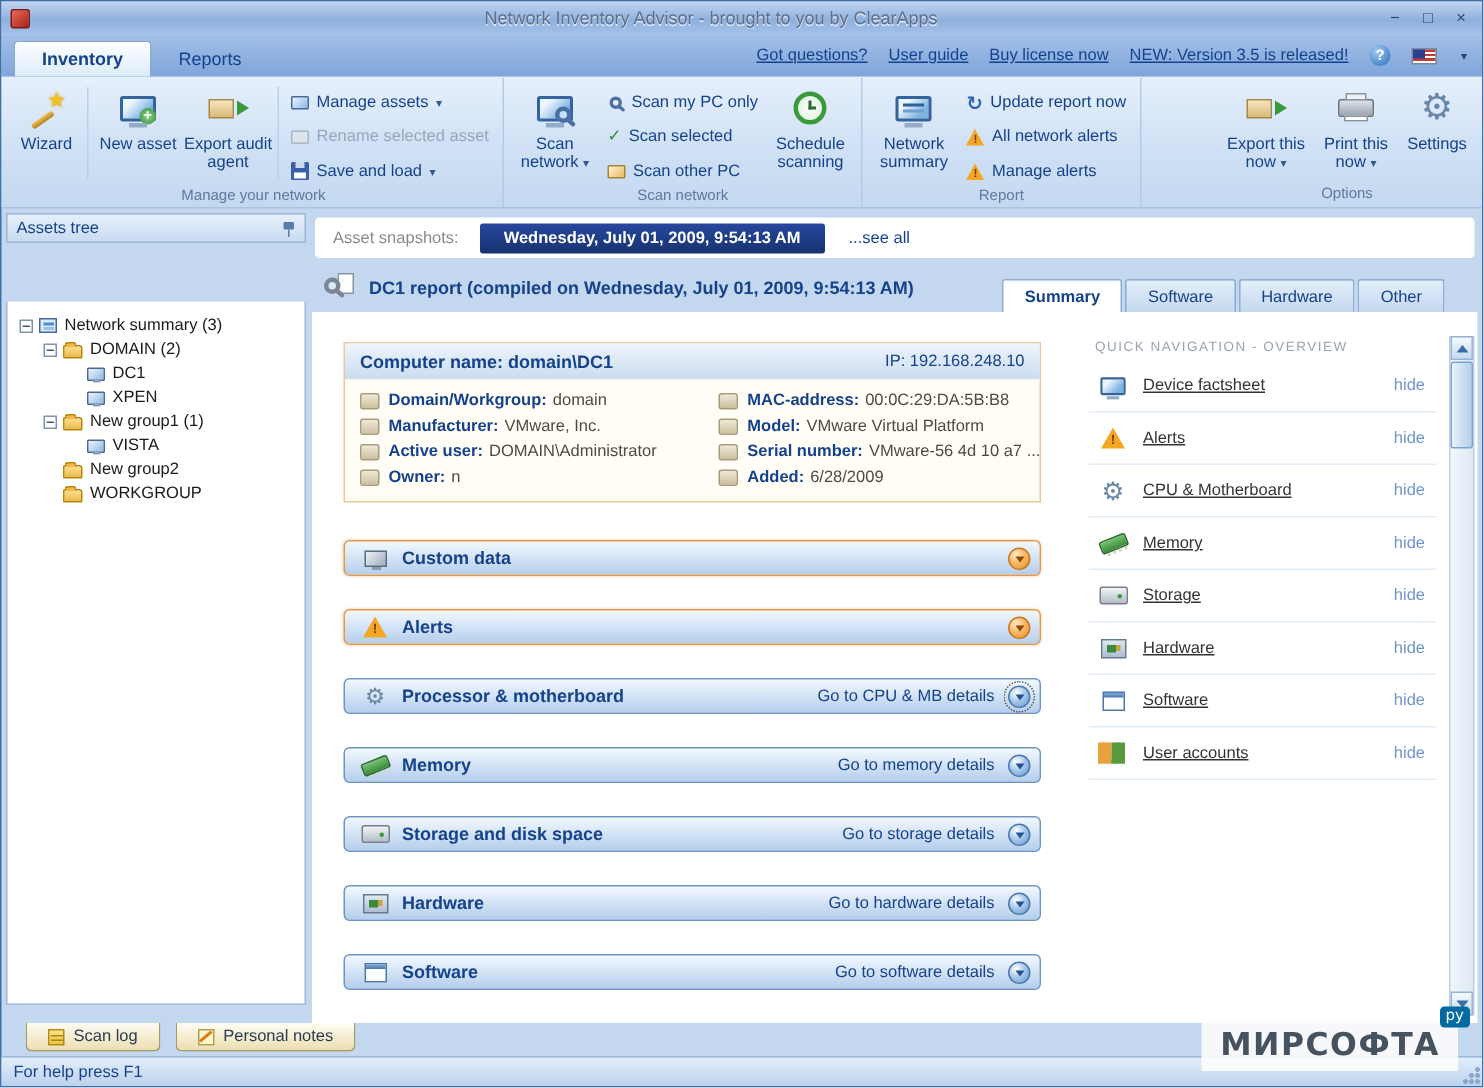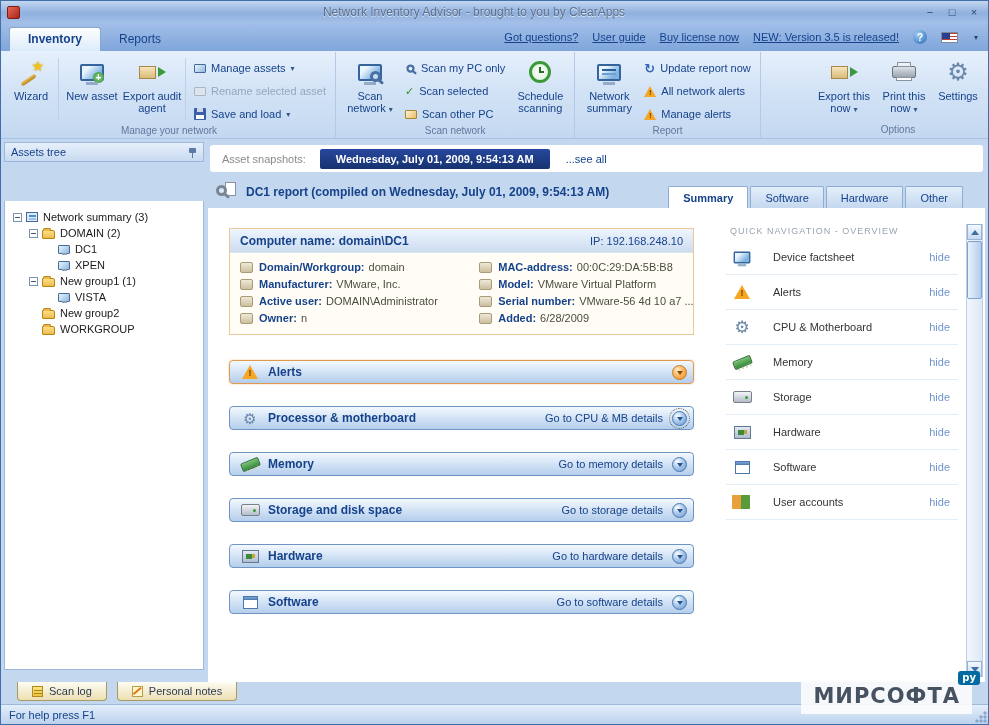--- a/index.html
+++ b/index.html
@@ -158,21 +158,21 @@
   .sec-chevron::after { content:""; position:absolute; left:4px; top:5px; border-left:3px solid transparent; border-right:3px solid transparent; border-top:4px solid #24538f; }
   .sec-chevron.orangec { background:radial-gradient(circle at 35% 30%,#ffeacb,#f8b868 45%,#ee8f1f); border-color:#c87818; }
   .sec-chevron.orangec::after { border-top-color:#8a4a00; }
   .sec-chevron.focused { outline:1px dotted #555; outline-offset:2px; }
 
   
   .quick-nav { position:absolute; top:18px; left:518px; width:232px; }
   .qn-title { font-size:9px; color:#9aa4b0; letter-spacing:1px; margin:0 0 4px 4px; }
   .qn-item { height:35px; display:flex; align-items:center; border-bottom:1px solid #e3edf7; padding:0 4px; cursor:pointer; }
   .qn-icwrap { width:24px; display:flex; justify-content:center; flex:none; }
-  .qn-label { color:#333; margin-left:19px; flex:1; }
+  .qn-label { color:#333; margin-left:8px; flex:1;text-decoration:underline; }
   .qn-hide { color:#7094cc; margin-right:4px; cursor:pointer; }
 
   
   .scrollbar { position:absolute; right:2px; top:16px; bottom:5px; width:17px; background:linear-gradient(90deg,#f2f6fb,#dde8f4); border:1px solid #bccfe6; }
   .sb-btn { position:absolute; left:0; right:0; height:16px; background:linear-gradient(#f5f9fd,#c6d9ef); border:1px solid #95b3d7; display:flex; align-items:center; justify-content:center; cursor:pointer; }
   .sb-up { top:-1px; } .sb-down { bottom:-1px; }
   .tri-up { width:0; height:0; border-left:4px solid transparent; border-right:4px solid transparent; border-bottom:5px solid #3a6ea5; }
   .tri-down { width:0; height:0; border-left:4px solid transparent; border-right:4px solid transparent; border-top:5px solid #3a6ea5; }
   .sb-thumb { position:absolute; left:0; right:0; top:16px; height:58px; background:linear-gradient(90deg,#eaf2fb,#b2cdec); border:1px solid #7fa3cf; border-radius:2px; cursor:pointer; }
 
@@ -188,21 +188,21 @@
     background:
       radial-gradient(circle at 11px 11px,#8aa6c8 1.4px,transparent 1.8px),
       radial-gradient(circle at 7px 11px,#8aa6c8 1.4px,transparent 1.8px),
       radial-gradient(circle at 11px 7px,#8aa6c8 1.4px,transparent 1.8px),
       radial-gradient(circle at 3px 11px,#8aa6c8 1.4px,transparent 1.8px),
       radial-gradient(circle at 11px 3px,#8aa6c8 1.4px,transparent 1.8px),
       radial-gradient(circle at 7px 7px,#8aa6c8 1.4px,transparent 1.8px); }
 
   
   .watermark { position:absolute; right:16px; bottom:10px; z-index:50; background:rgba(253,253,253,.88); padding:4px 12px 6px; font-size:21px; font-weight:bold; color:#46525f; letter-spacing:1px; font-family:"DejaVu Sans",sans-serif; }
-  .wm-badge { position:absolute; top:-9px; right:-8px; background:#0369a1; color:#fff; font-size:10px; font-weight:bold; padding:1px 4px 2px; border-radius:3px; letter-spacing:0; }
+  .wm-badge { position:absolute; top:-9px; right:-8px; background:#0369a1; color:#fff; font-size:10px; font-weight:normal; padding:1px 4px 2px; border-radius:3px; letter-spacing:0; }
 </style>
 </head>
 <body>
 
 <div class="window">
 
   <div class="titlebar">
     <div class="app-icon"></div>
     <div class="titletext">Network Inventory Advisor - brought to you by ClearApps</div>
     <div class="win-controls">
@@ -487,20 +487,28 @@
               </div>
               <div class="field">
                 <span class="f-ic"></span>
                 <span class="f-label">Added:</span>
                 <span class="f-value">6/28/2009</span>
               </div>
             </div>
           </div>
         </div>
 
+        <div class="section-bar orange">
+          <span class="sec-icwrap">
+              <span class="mon-gray"></span>
+            </span>
+          <span class="sec-title">Custom data</span>
+          <span class="sec-link"></span>
+          <span class="sec-chevron orangec"></span>
+        </div>
 
         <div class="section-bar orange">
           <span class="sec-icwrap">
               <span class="warn">
                 <span class="wmark">!</span>
               </span>
             </span>
           <span class="sec-title">Alerts</span>
           <span class="sec-link"></span>
           <span class="sec-chevron orangec"></span>

